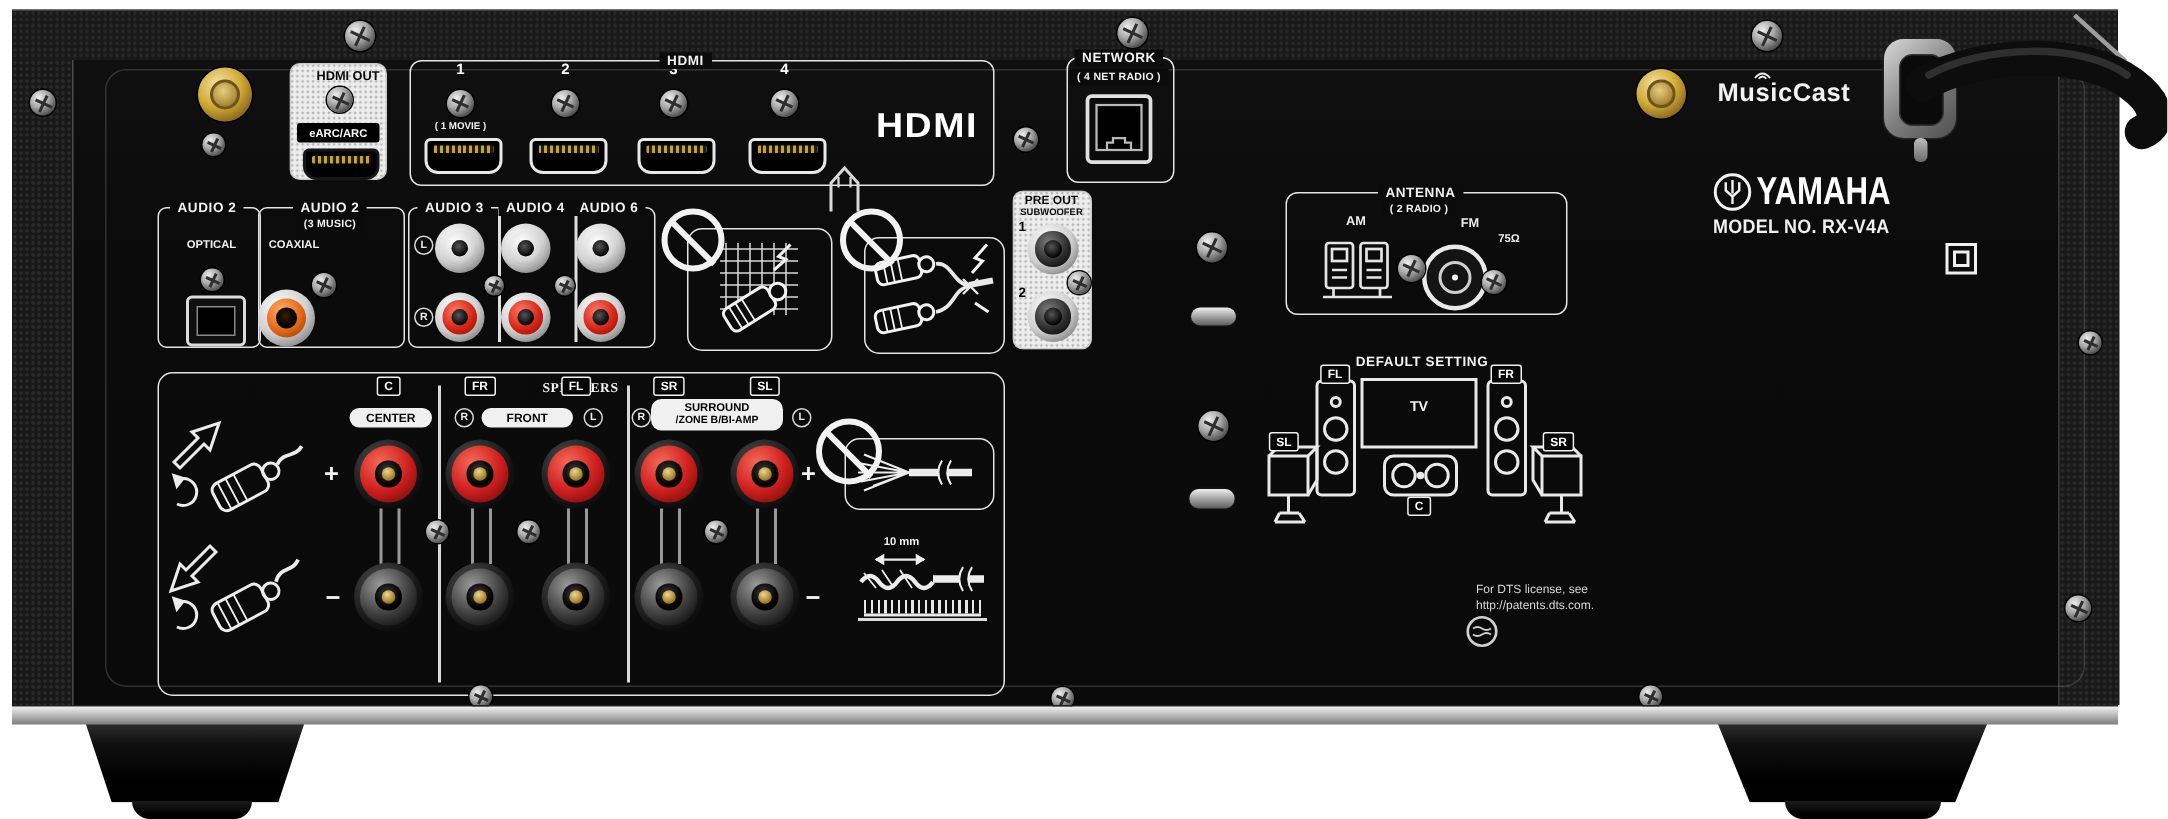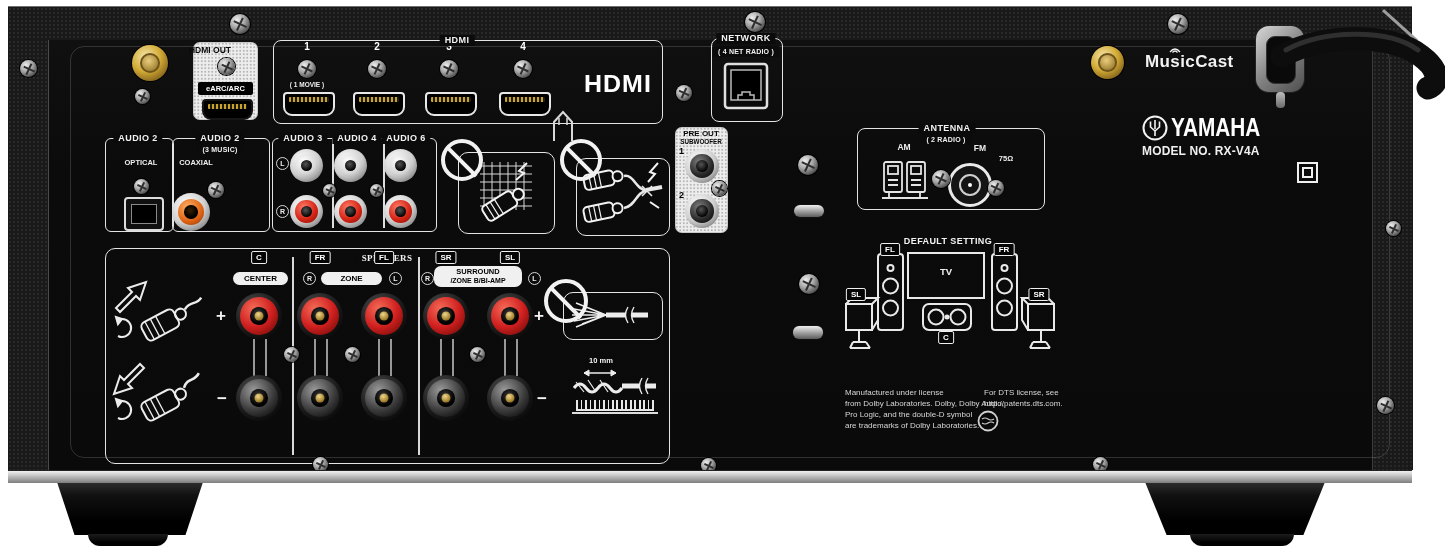--- a/index.html
+++ b/index.html
@@ -97,21 +97,21 @@
   <div class="screw" style="left:676px;top:85px;width:16px;height:16px;"></div>
   <div class="screw" style="left:798px;top:155px;width:20px;height:20px;"></div>
   <div class="rivet" style="left:794px;top:205px;width:30px;height:12px;"></div>
   <div class="screw" style="left:799px;top:274px;width:20px;height:20px;"></div>
   <div class="rivet" style="left:793px;top:326px;width:30px;height:13px;"></div>
 
   <div class="sma" style="left:132px;top:45px;width:36px;height:36px;"></div>
   <div class="screw" style="left:135px;top:89px;width:15px;height:15px;"></div>
 
   <div class="dotbox" style="left:193px;top:42px;width:65px;height:78px;"></div>
-  <div class="dtitle" style="left:210px;top:45px;font-size:8.5px;">HDMI OUT</div>
+  <div class="dtitle" style="left:232px;top:45px;font-size:8.5px;">HDMI OUT</div>
   <div class="screw" style="left:218px;top:58px;width:17px;height:17px;"></div>
   <div class="abs" style="left:198px;top:82px;width:55px;height:13px;background:#000;border-radius:2px;color:#fff;font-size:7.5px;font-weight:bold;text-align:center;line-height:13px;z-index:2;"><span>eARC/ARC</span></div>
   <div class="hdmiport onwhite" style="left:202px;top:99px;width:47px;height:17px;"></div>
 
   <div class="wbox" style="left:273px;top:40px;width:388px;height:82px;"></div>
   <div class="blabel" style="left:457px;top:35px;">HDMI</div>
 
   <div class="abs ctext" style="left:307px;top:41px;color:#fff;font-size:10px;font-weight:bold;">1</div>
   <div class="screw" style="left:298px;top:60px;width:18px;height:18px;"></div>
   <div class="abs ctext" style="left:307px;top:81px;color:#eee;font-size:6.5px;font-weight:bold;">( 1 MOVIE )</div>
@@ -312,21 +312,21 @@
   <div class="tag" style="left:259px;top:251px;"><span>C</span></div>
   <div class="tag" style="left:320px;top:251px;"><span>FR</span></div>
   <div class="tag" style="left:384px;top:251px;"><span>FL</span></div>
   <div class="tag" style="left:446px;top:251px;"><span>SR</span></div>
   <div class="tag" style="left:510px;top:251px;"><span>SL</span></div>
 
   <div class="pill" style="left:233px;top:272px;width:55px;font-size:8px;padding:2px 0;"><span>CENTER</span></div>
   <div class="cl" style="left:303px;top:272px;">
       <span>R</span>
     </div>
-  <div class="pill" style="left:321px;top:272px;width:61px;font-size:8px;padding:2px 0;"><span>ZONE</span></div>
+  <div class="pill" style="left:321px;top:272px;width:61px;font-size:8px;padding:2px 0;"><span>FRONT</span></div>
   <div class="cl" style="left:389px;top:272px;">
       <span>L</span>
     </div>
   <div class="cl" style="left:421px;top:272px;">
       <span>R</span>
     </div>
   <div class="pill" style="left:434px;top:266px;width:88px;padding:2px 0;">
     <div style="font-size:7.5px;">SURROUND</div>
     <div style="font-size:7px;">/ZONE B/BI-AMP</div>
   </div>
@@ -479,26 +479,20 @@
     </g>
     <circle cx="107" cy="65" r="2.5" fill="#e9e9e9"></circle>
   </svg>
   <div class="abs ctext" style="left:946px;top:266px;color:#f2f2f2;font-size:9.5px;font-weight:bold;z-index:3;">TV</div>
   <div class="tag" style="left:890px;top:243px;"><span>FL</span></div>
   <div class="tag" style="left:1004px;top:243px;"><span>FR</span></div>
   <div class="tag" style="left:856px;top:288px;"><span>SL</span></div>
   <div class="tag" style="left:1039px;top:288px;"><span>SR</span></div>
   <div class="tag" style="left:946px;top:331px;"><span>C</span></div>
 
-  <div class="legal" style="left:845px;top:387px;">
-    <div>Manufactured under license</div>
-    <div>from Dolby Laboratories. Dolby, Dolby Audio,</div>
-    <div>Pro Logic, and the double-D symbol</div>
-    <div>are trademarks of Dolby Laboratories.</div>
-  </div>
   <div class="legal" style="left:984px;top:387px;">
     <div>For DTS license, see</div>
     <div>http://patents.dts.com.</div>
   </div>
   <svg style="left:977px;top:410px;" width="22" height="22" viewBox="0 0 22 22">
     <circle cx="11" cy="11" r="9.5" stroke="#cfcfcf" stroke-width="1.8" fill="none"></circle>
     <path d="M5,9 q3,-2 6,0 t6,0 M5,13 q3,2 6,0 t6,0" stroke="#cfcfcf" stroke-width="1.2" fill="none"></path>
   </svg>
 
 </div>

